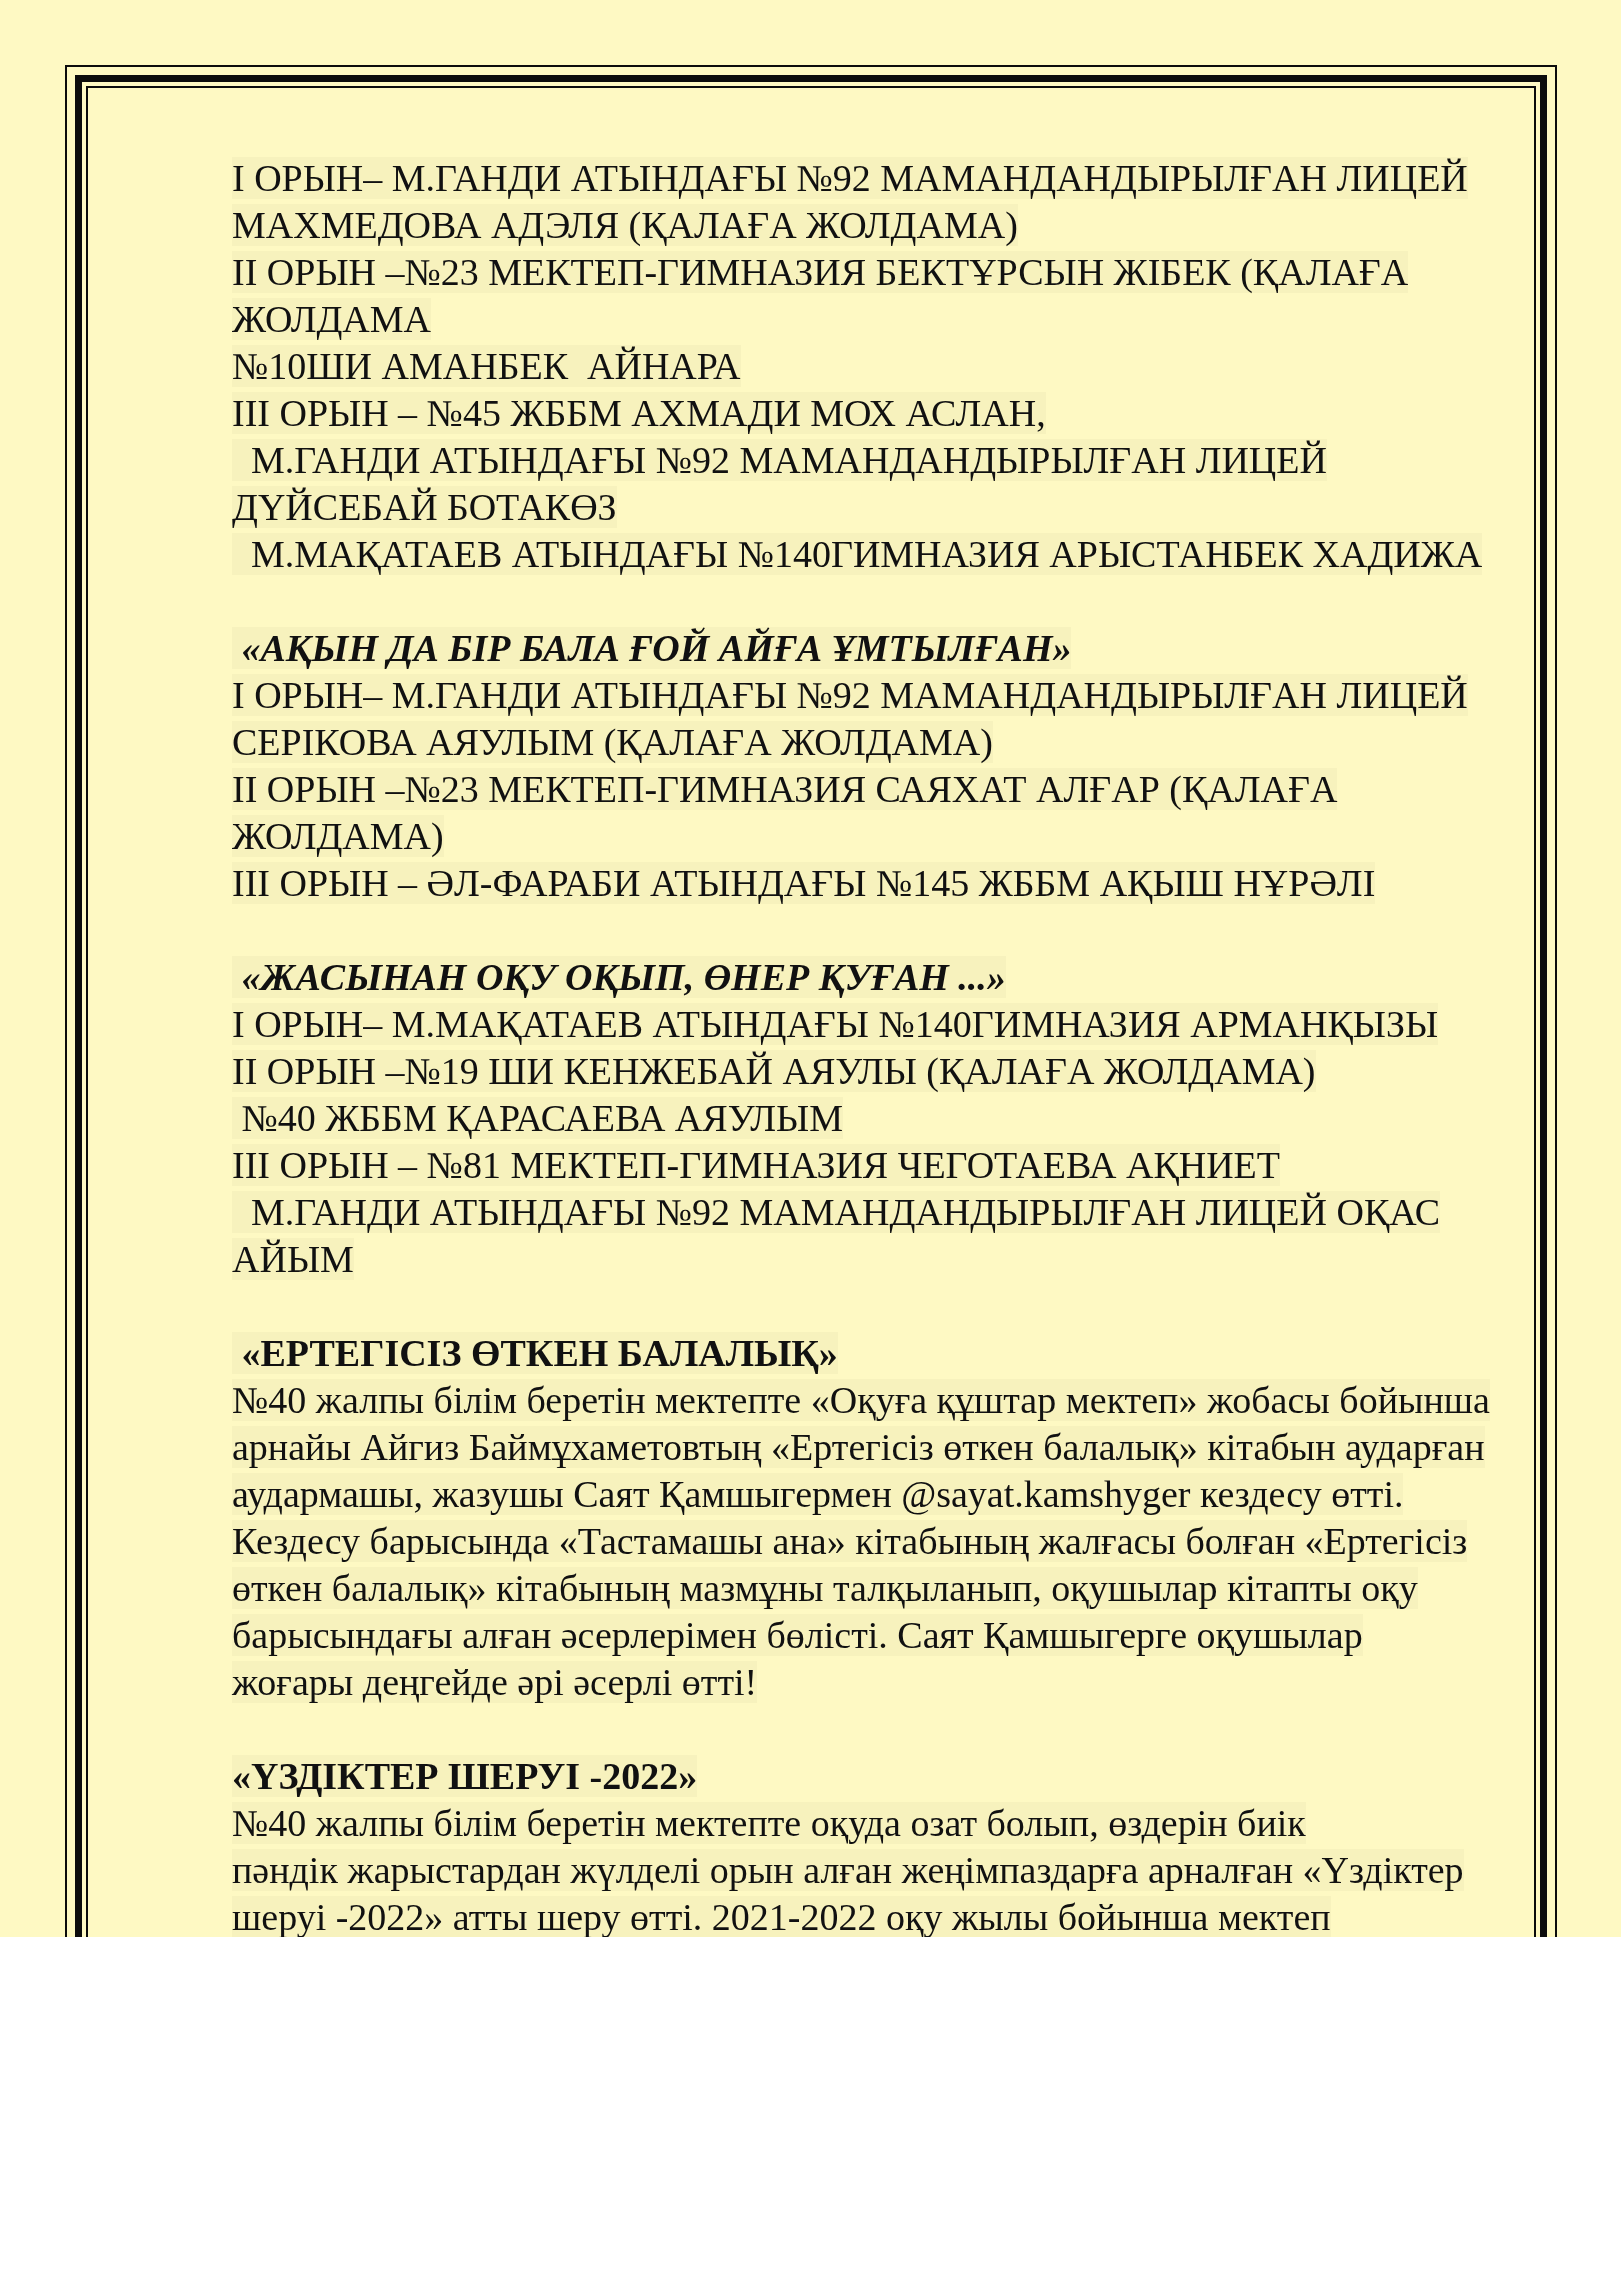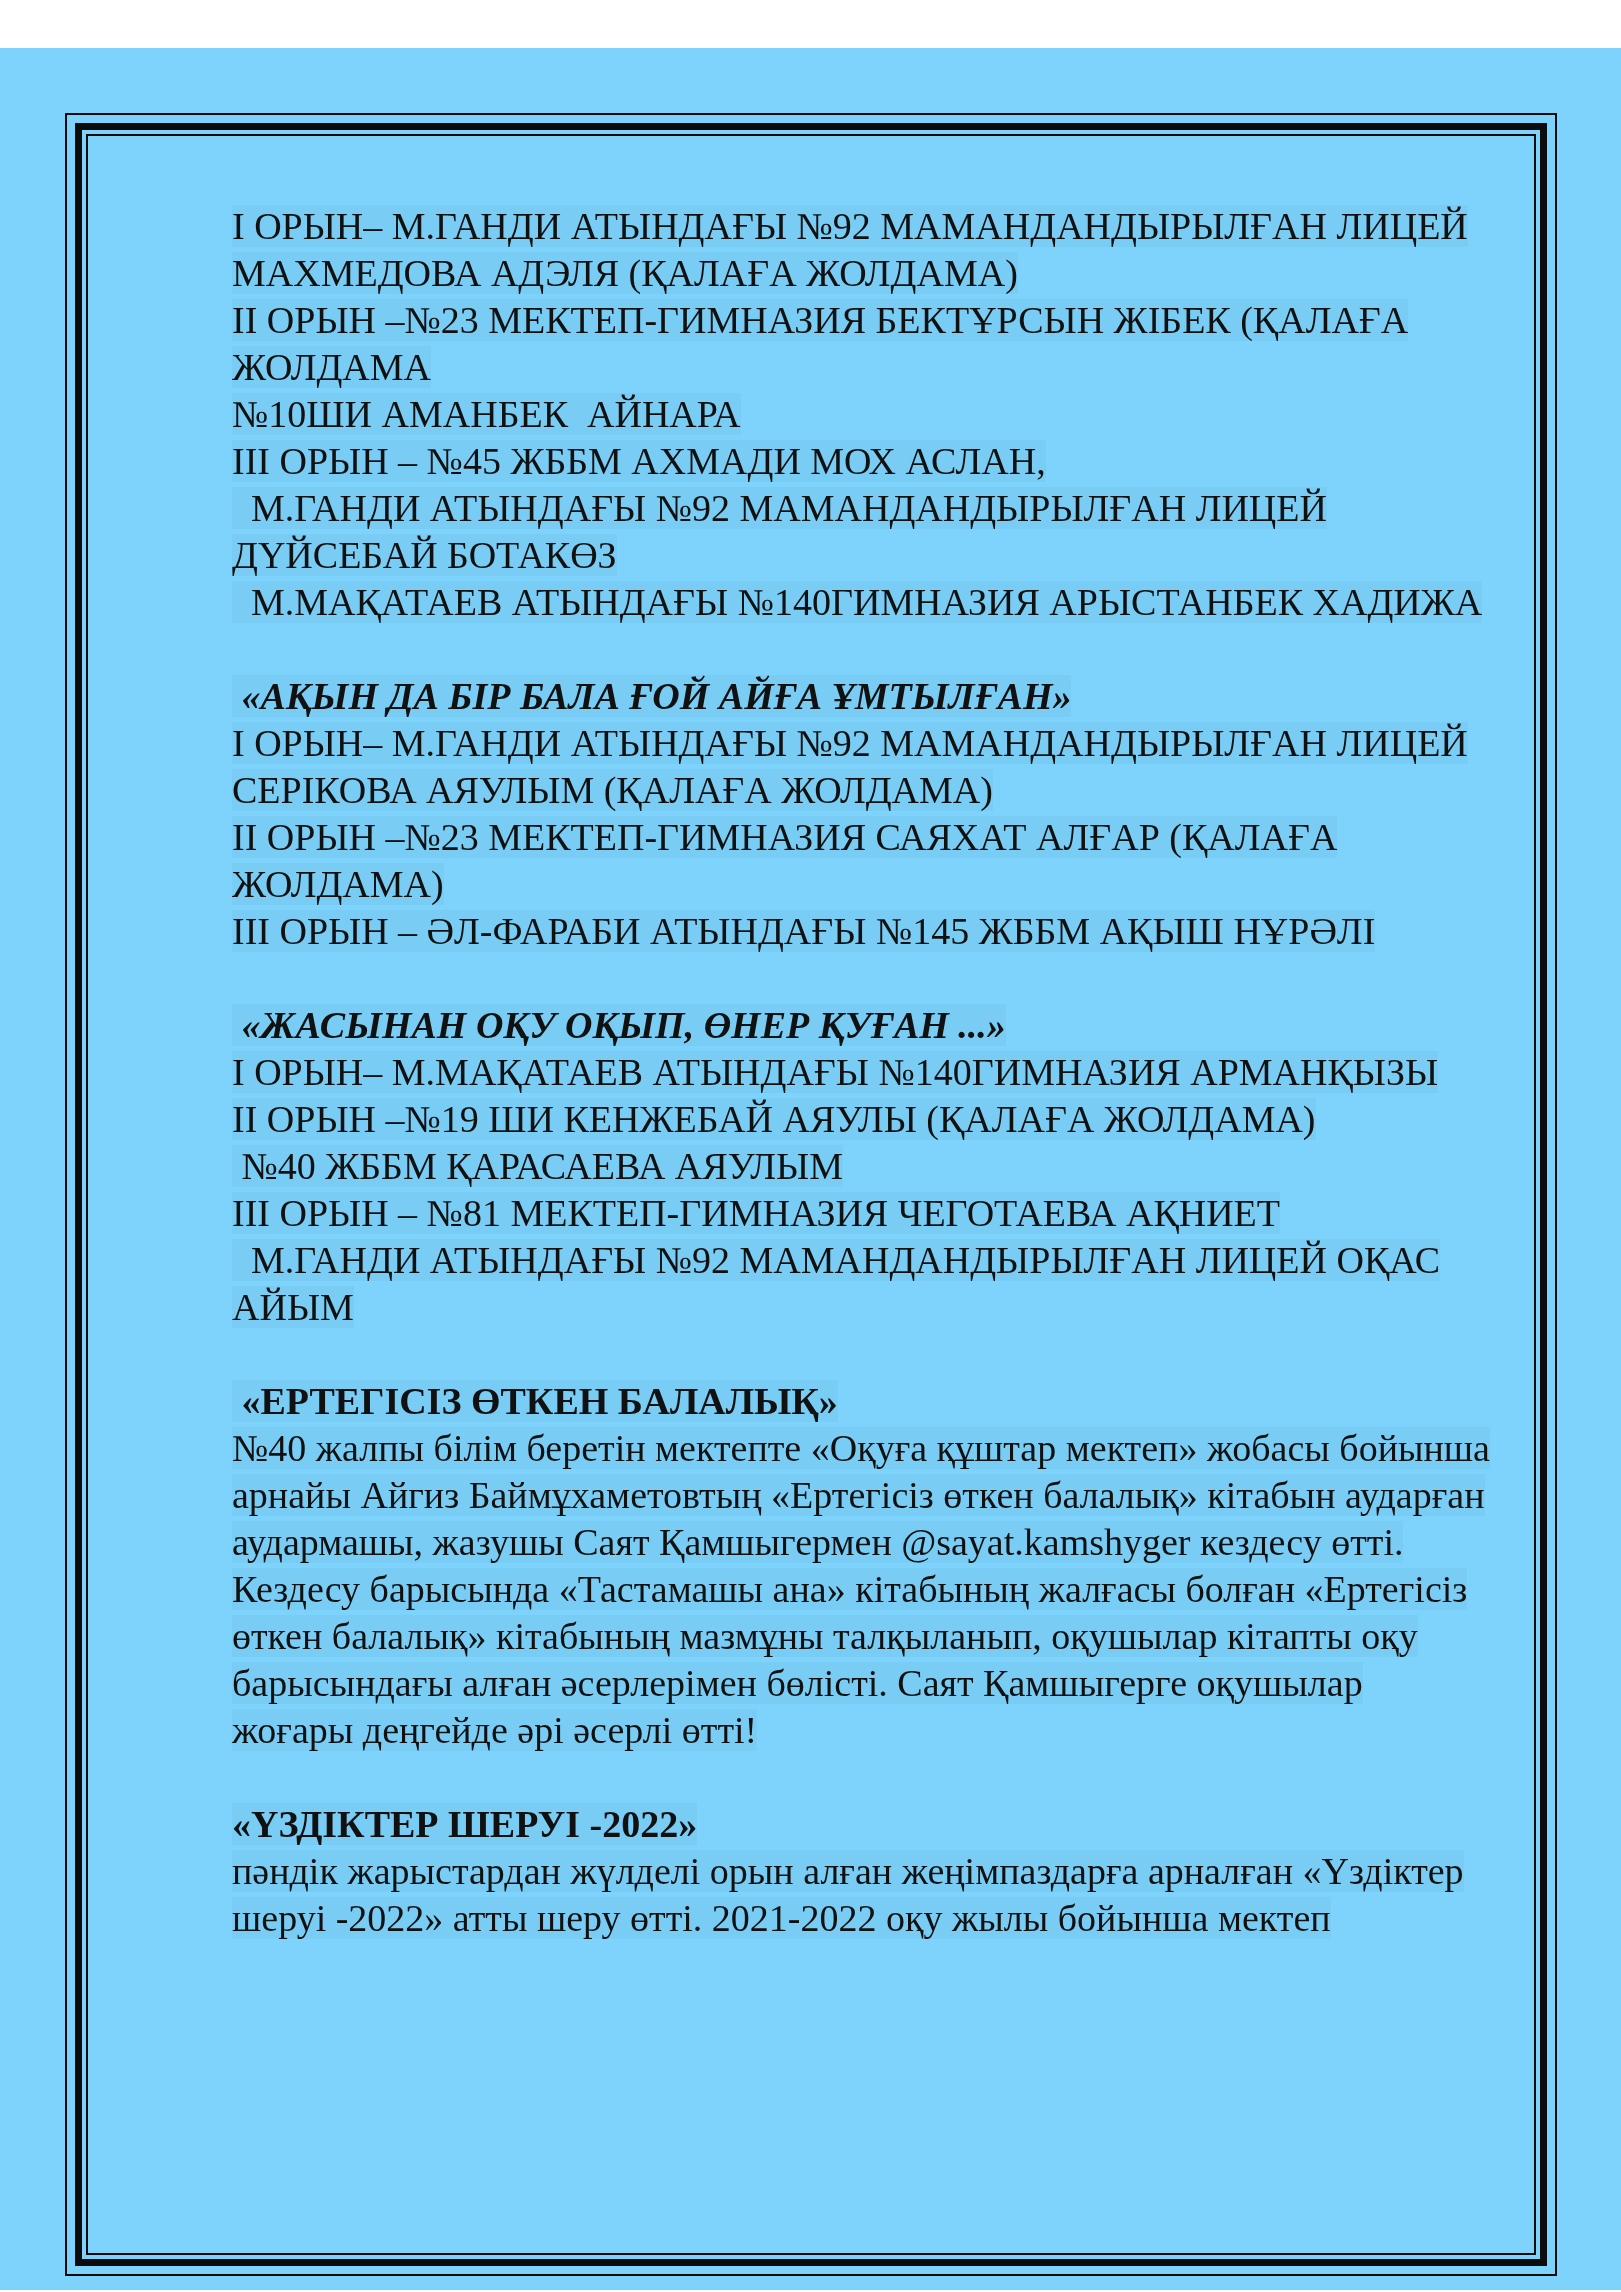--- a/index.html
+++ b/index.html
@@ -4,24 +4,23 @@
 <style>
   html, body { margin: 0; padding: 0; }
   body {
     width: 1621px; height: 2293px;
     background: #ffffff;
     font-family: "Liberation Serif", "DejaVu Serif", serif;
     color: #111111;
   }
   .page {
     position: relative;
-    width: 1621px; height: 2242px;
-    background: #7dd3fc;
+    width: 1621px; height: 1937px;
+    background: #fef9c3;
     overflow: hidden;
-    margin-top: 48px;
   }
   
   .frame-outer {
     position: absolute;
     left: 65px; top: 65px;
     width: 1492px; height: 2163px;
     box-sizing: border-box;
     border: 2px solid #0c0c0c;
     padding: 7.8px;
   }
@@ -93,17 +92,18 @@
     <div class="line heading"><span> «ЕРТЕГІСІЗ ӨТКЕН БАЛАЛЫҚ»</span></div>
     <div class="line"><span>№40 жалпы білім беретін мектепте «Оқуға құштар мектеп» жобасы бойынша</span></div>
     <div class="line"><span>арнайы Айгиз Баймұхаметовтың «Ертегісіз өткен балалық» кітабын аударған</span></div>
     <div class="line"><span>аудармашы, жазушы Саят Қамшыгермен @sayat.kamshyger кездесу өтті.</span></div>
     <div class="line"><span>Кездесу барысында «Тастамашы ана» кітабының жалғасы болған «Ертегісіз</span></div>
     <div class="line"><span>өткен балалық» кітабының мазмұны талқыланып, оқушылар кітапты оқу</span></div>
     <div class="line"><span>барысындағы алған әсерлерімен бөлісті. Саят Қамшыгерге оқушылар</span></div>
     <div class="line"><span>жоғары деңгейде әрі әсерлі өтті!</span></div>
     <div class="line blank"><span></span></div>
     <div class="line heading"><span>«ҮЗДІКТЕР ШЕРУІ -2022»</span></div>
+    <div class="line"><span>№40 жалпы білім беретін мектепте оқуда озат болып, өздерін биік</span></div>
     <div class="line"><span>пәндік жарыстардан жүлделі орын алған жеңімпаздарға арналған «Үздіктер</span></div>
     <div class="line"><span>шеруі -2022» атты шеру өтті. 2021-2022 оқу жылы бойынша мектеп</span></div>
   </div>
 </div>
 
 
 </body></html>

